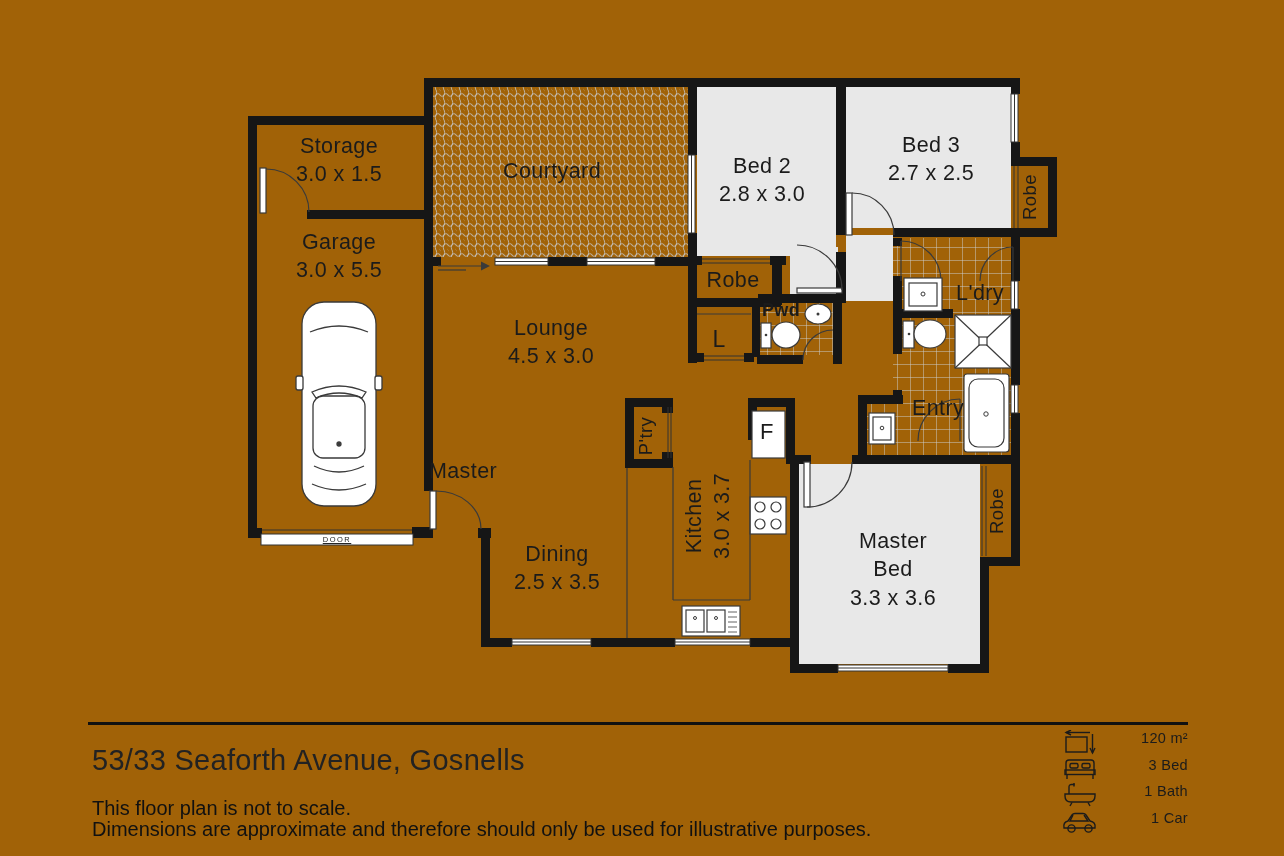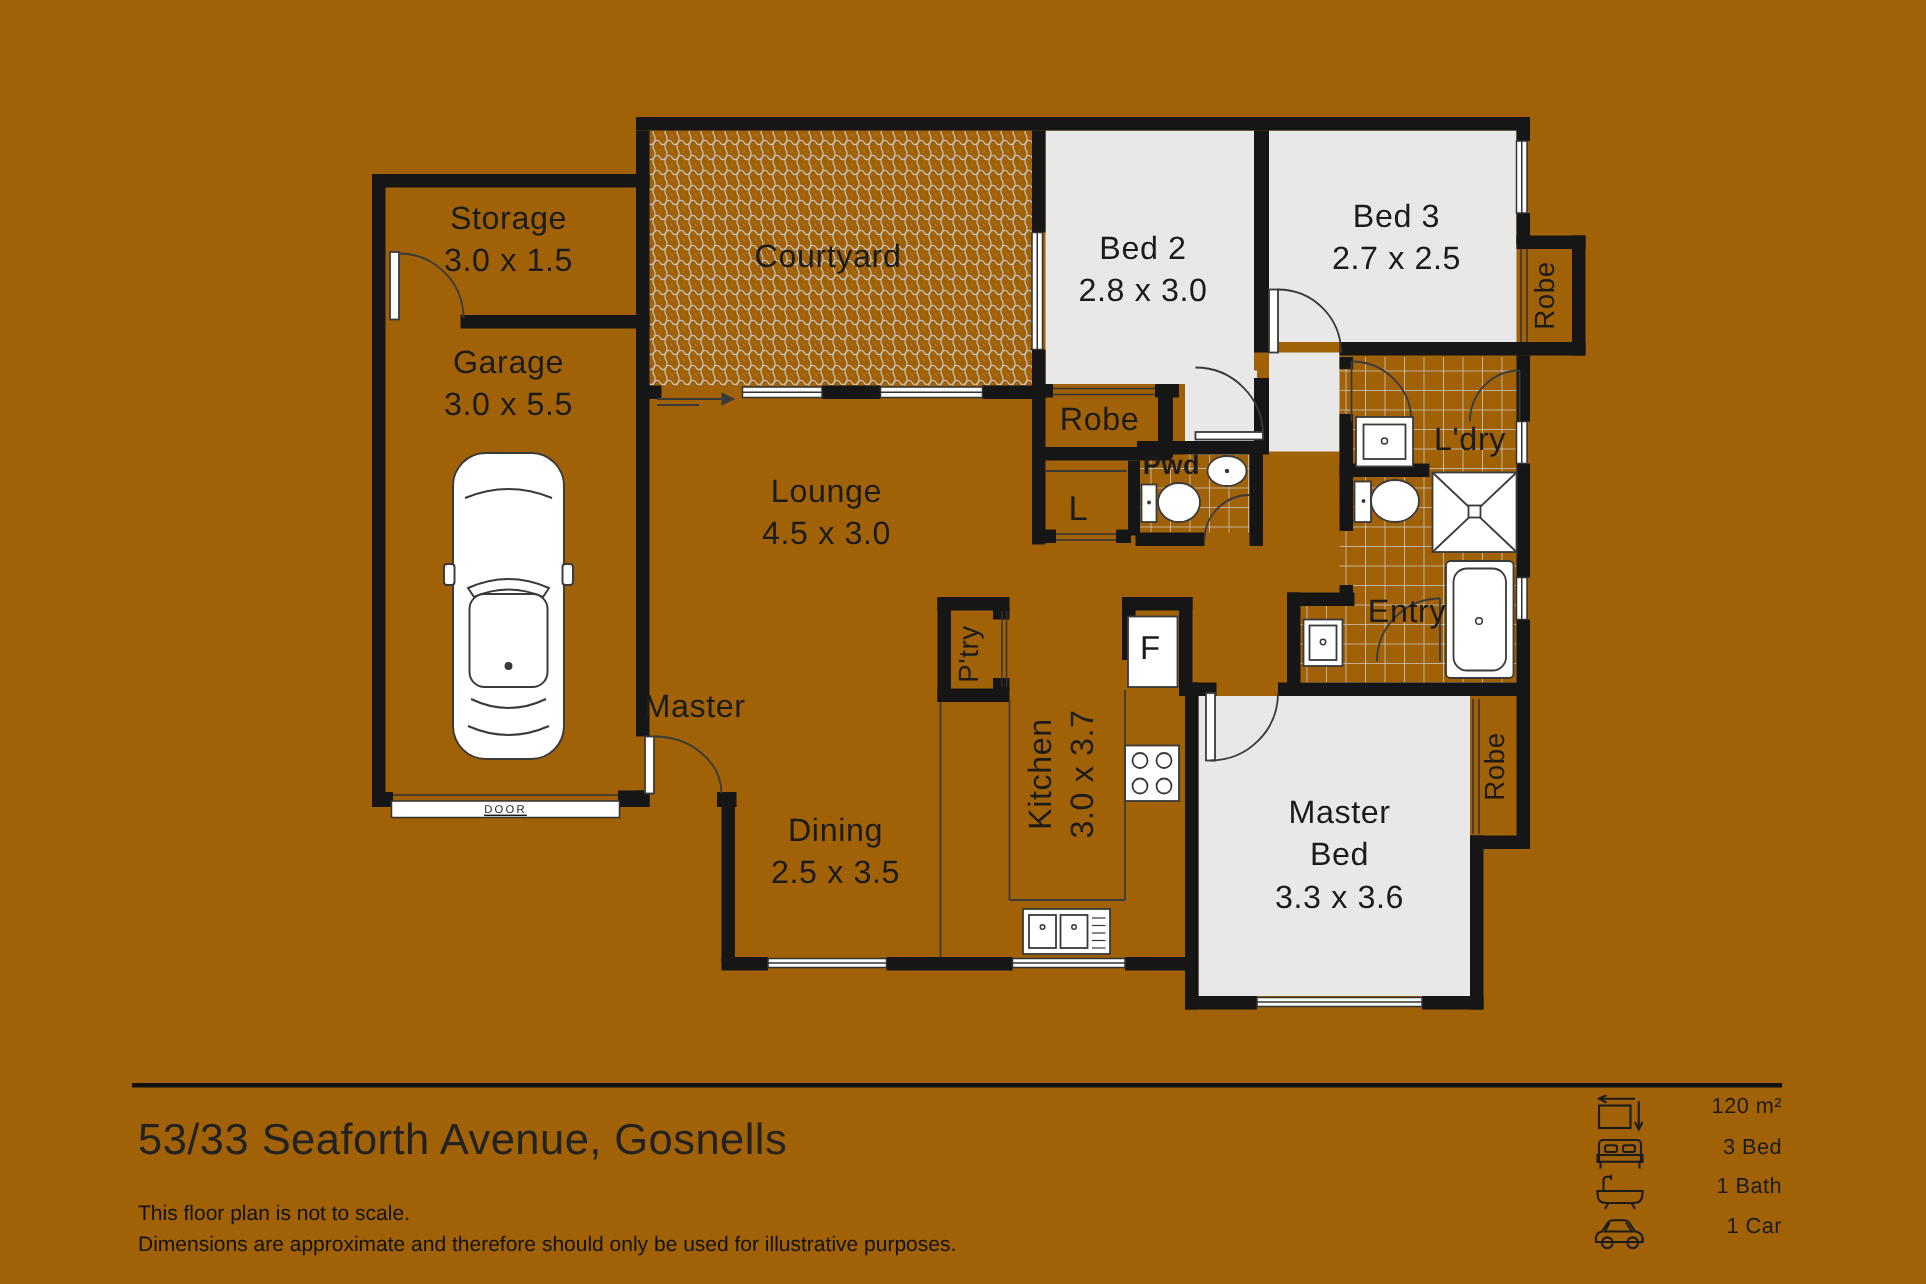--- a/index.html
+++ b/index.html
@@ -8,21 +8,21 @@
   .plan{position:absolute;left:0;top:0;width:1284px;height:720px;}
   .plan svg{position:absolute;left:0;top:0;}
   .lbl{position:absolute;transform:translate(-50%,-50%);text-align:center;
        font-size:21.5px;letter-spacing:.4px;line-height:1.32;color:#1b1b1b;white-space:nowrap;}
   .rot{transform:translate(-50%,-50%) rotate(-90deg);}
   .fs23{font-size:23px;} .fs22{font-size:22px;} .fs18{font-size:18.5px;}
   .fs14{font-size:18px;font-weight:bold;} .fs7{font-size:7.5px;letter-spacing:1.5px;text-decoration:underline;}
   .footer{position:absolute;left:0;top:716px;width:1284px;height:140px;}
   .rule{position:absolute;left:88px;top:6px;width:1100px;height:3px;background:#111;}
   .address{position:absolute;left:92px;top:28px;font-size:29px;letter-spacing:.3px;color:#222;}
-  .disclaimer{position:absolute;left:92px;top:82px;font-size:14px;line-height:21px;color:#111;}
+  .disclaimer{position:absolute;left:92px;top:82px;font-size:20px;line-height:21px;color:#111;}
   .stats{position:absolute;left:1058px;top:14px;width:130px;}
   .stat-row{display:flex;align-items:flex-start;height:26px;margin-bottom:.5px;}
   .sicon{width:44px;display:flex;justify-content:center;align-items:center;}
   .slabel{flex:1;text-align:right;font-size:14.5px;letter-spacing:.3px;color:#1b1b1b;}
   .w{fill:#161616;}
   .thin{stroke:#3a3a3a;stroke-width:1.2;fill:none;}
   .fix{stroke:#3a3a3a;stroke-width:1.2;fill:#fff;}
   .win{fill:#fff;stroke:#333;stroke-width:1;}
   .wline{stroke:#333;stroke-width:1;}
 </style>

